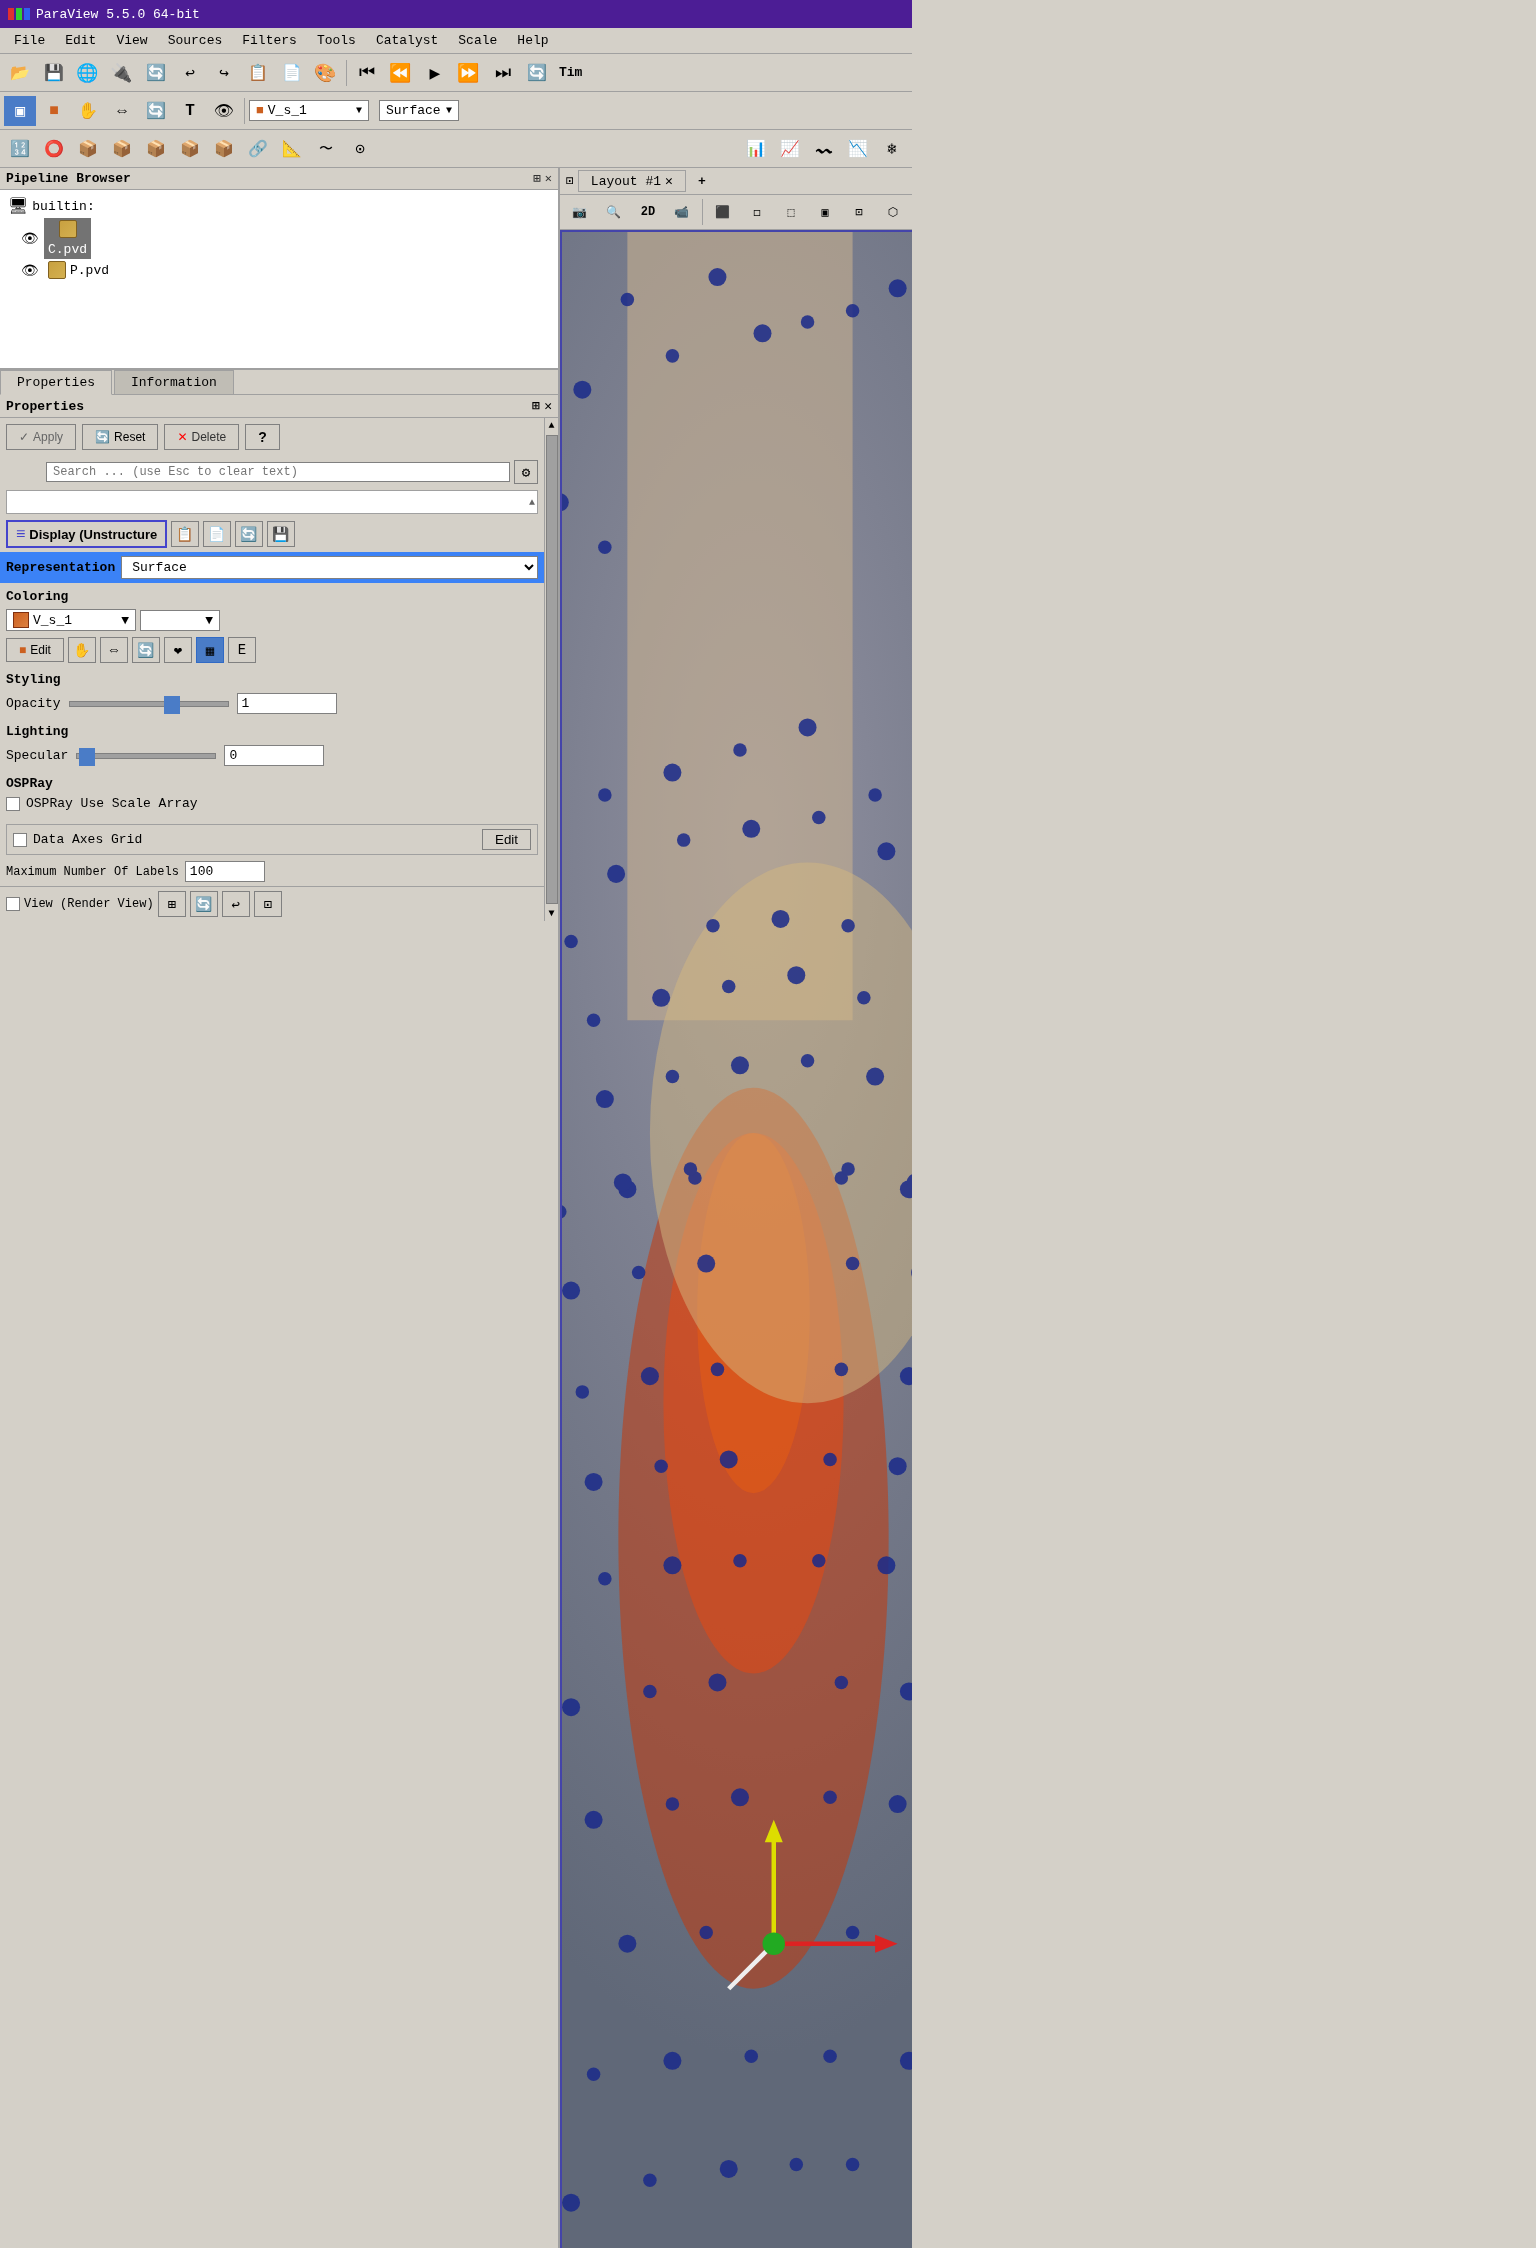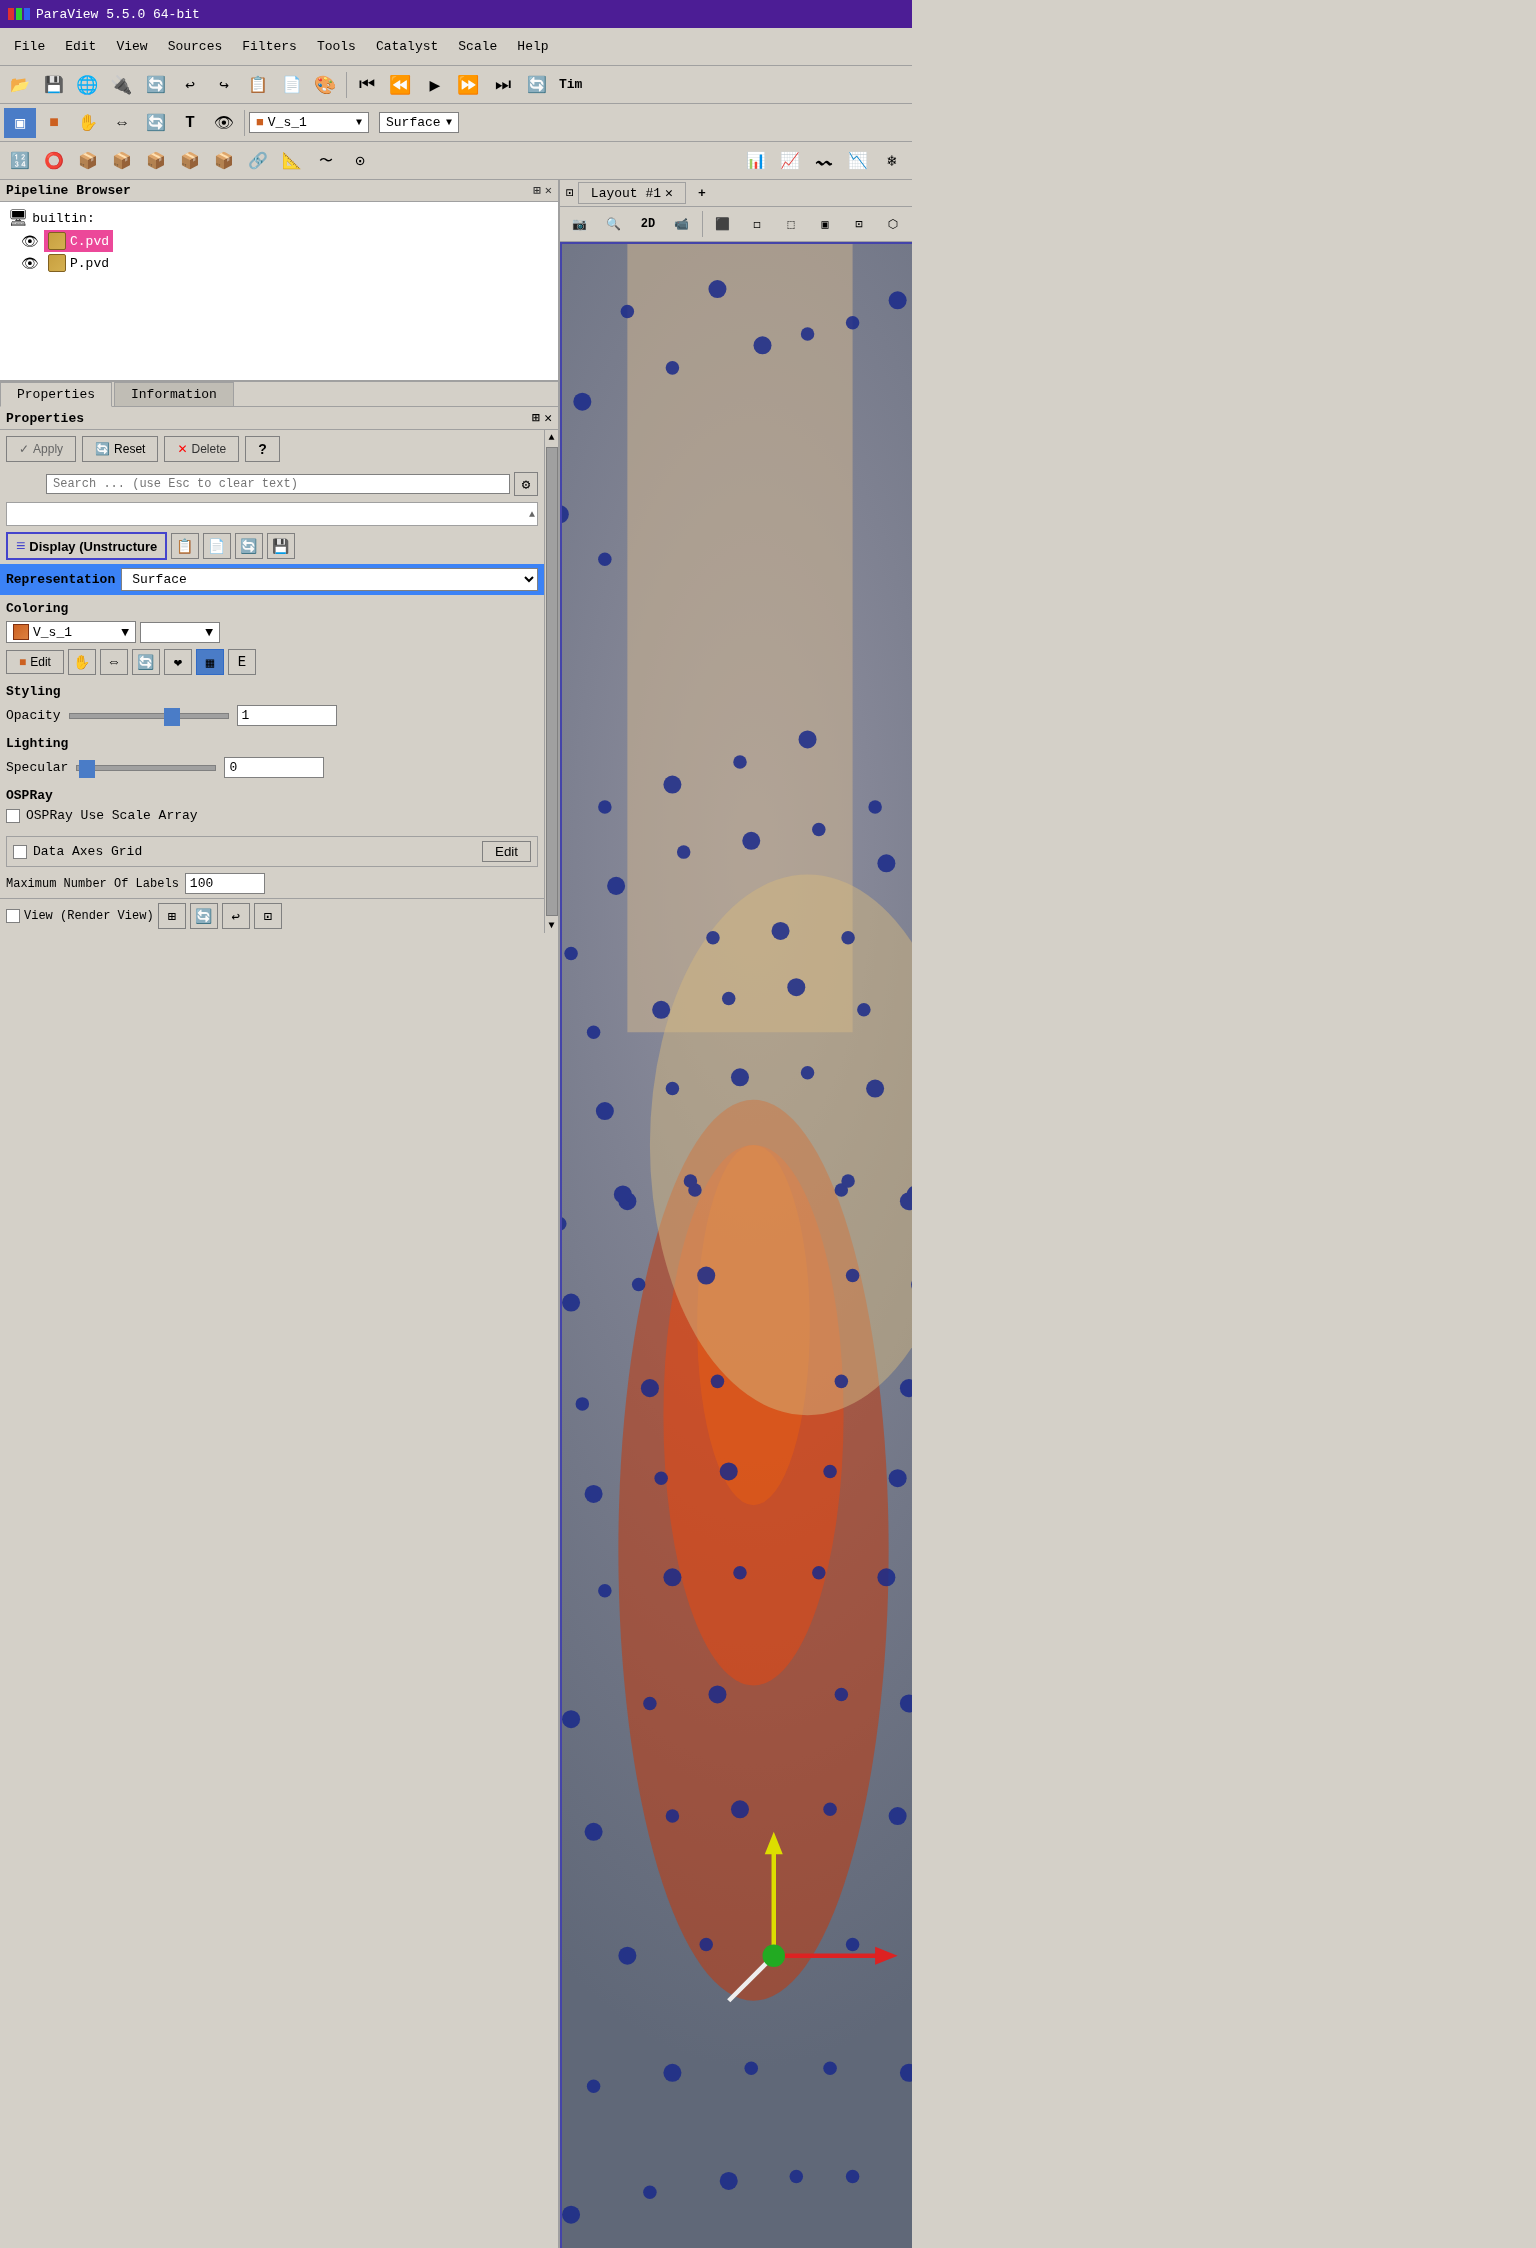--- a/index.html
+++ b/index.html
@@ -31,21 +31,21 @@
       width: 6px;
       height: 12px;
     }
     .title-bar-logo span:nth-child(1) { background: #e03030; }
     .title-bar-logo span:nth-child(2) { background: #30d030; }
     .title-bar-logo span:nth-child(3) { background: #3060f0; }
 
     
     .menu-bar {
       background: #d4d0c8;
-      height: 38px;
+      height: 26px;
       display: flex;
       align-items: center;
       padding: 0 6px;
       gap: 4px;
       border-bottom: 1px solid #a0a0a0;
     }
     .menu-item {
       padding: 2px 8px;
       cursor: pointer;
       font-size: 13px;
@@ -122,21 +122,21 @@
       overflow: auto;
       padding: 4px 0;
     }
     .pipeline-item {
       display: flex;
       align-items: center;
       padding: 2px 4px;
       gap: 4px;
       cursor: pointer;
     }
-    .pipeline-item.selected { background: #ec4899; color: white; }
+    .pipeline-item.selected { background: #737373; color: white; flex-direction: column; }
     .eye-icon {
       width: 20px;
       height: 16px;
       display: flex;
       align-items: center;
       justify-content: center;
       font-size: 14px;
     }
     .pipe-icon {
       width: 18px;

